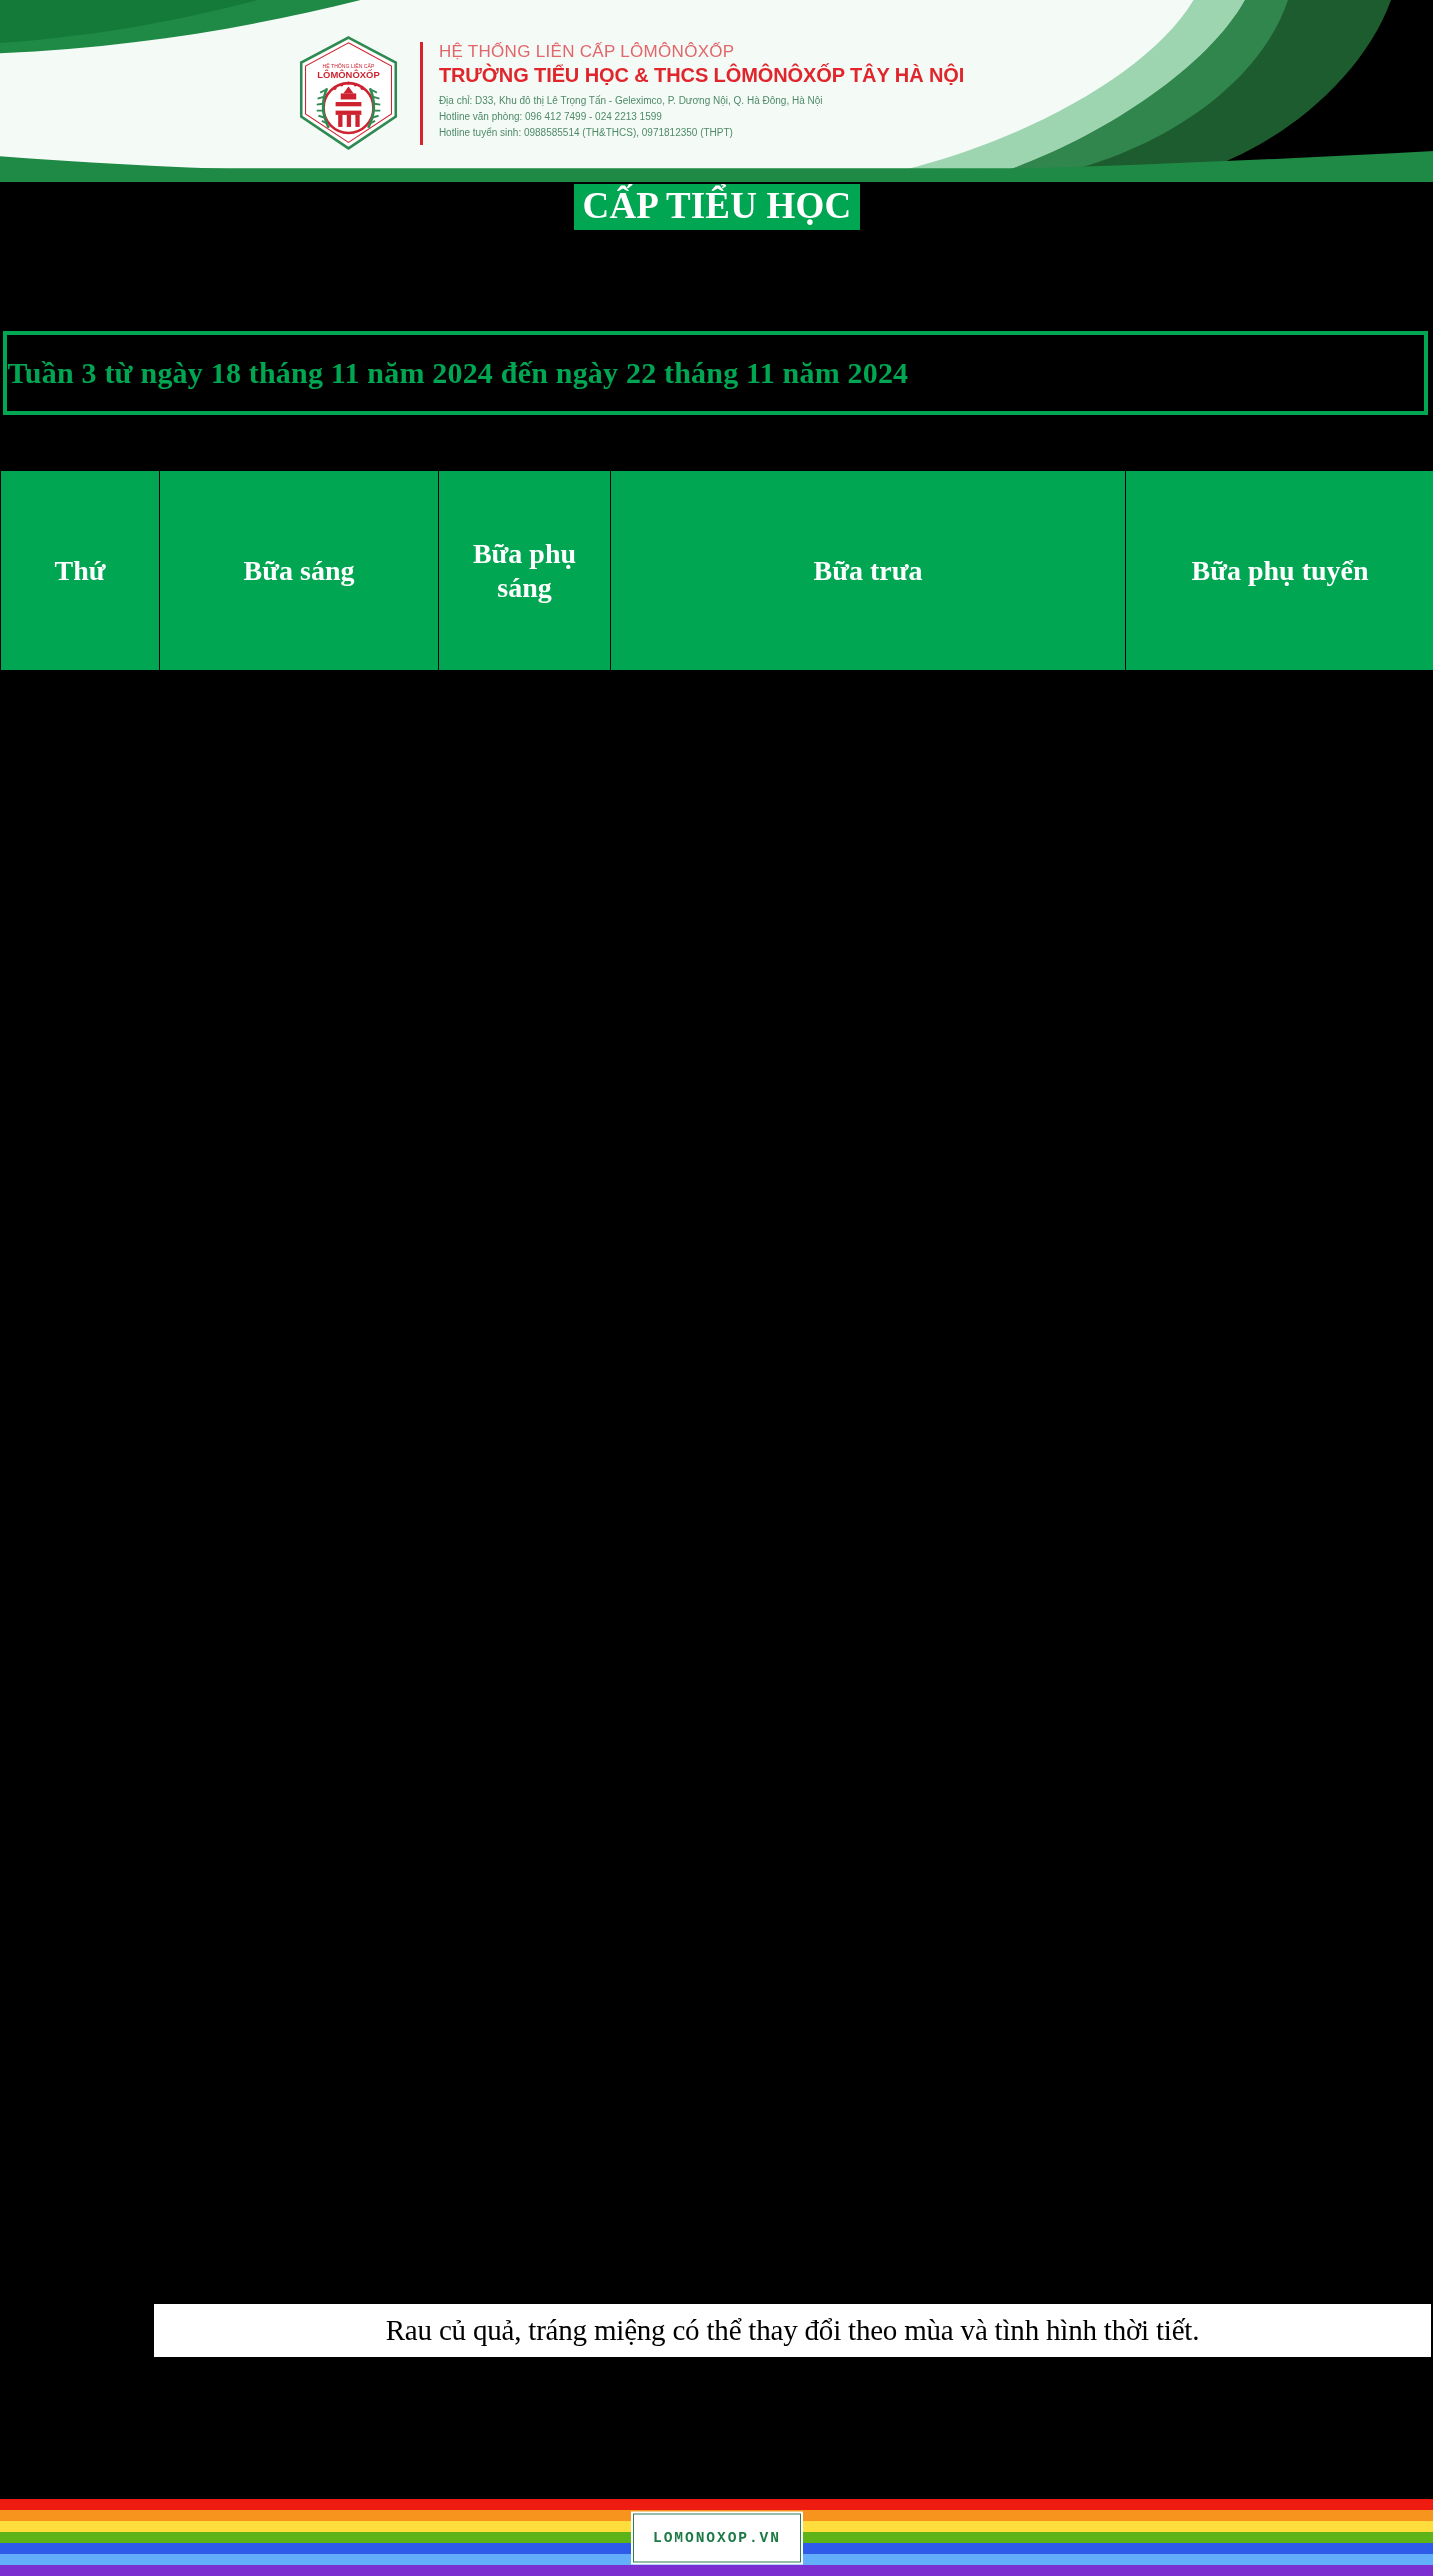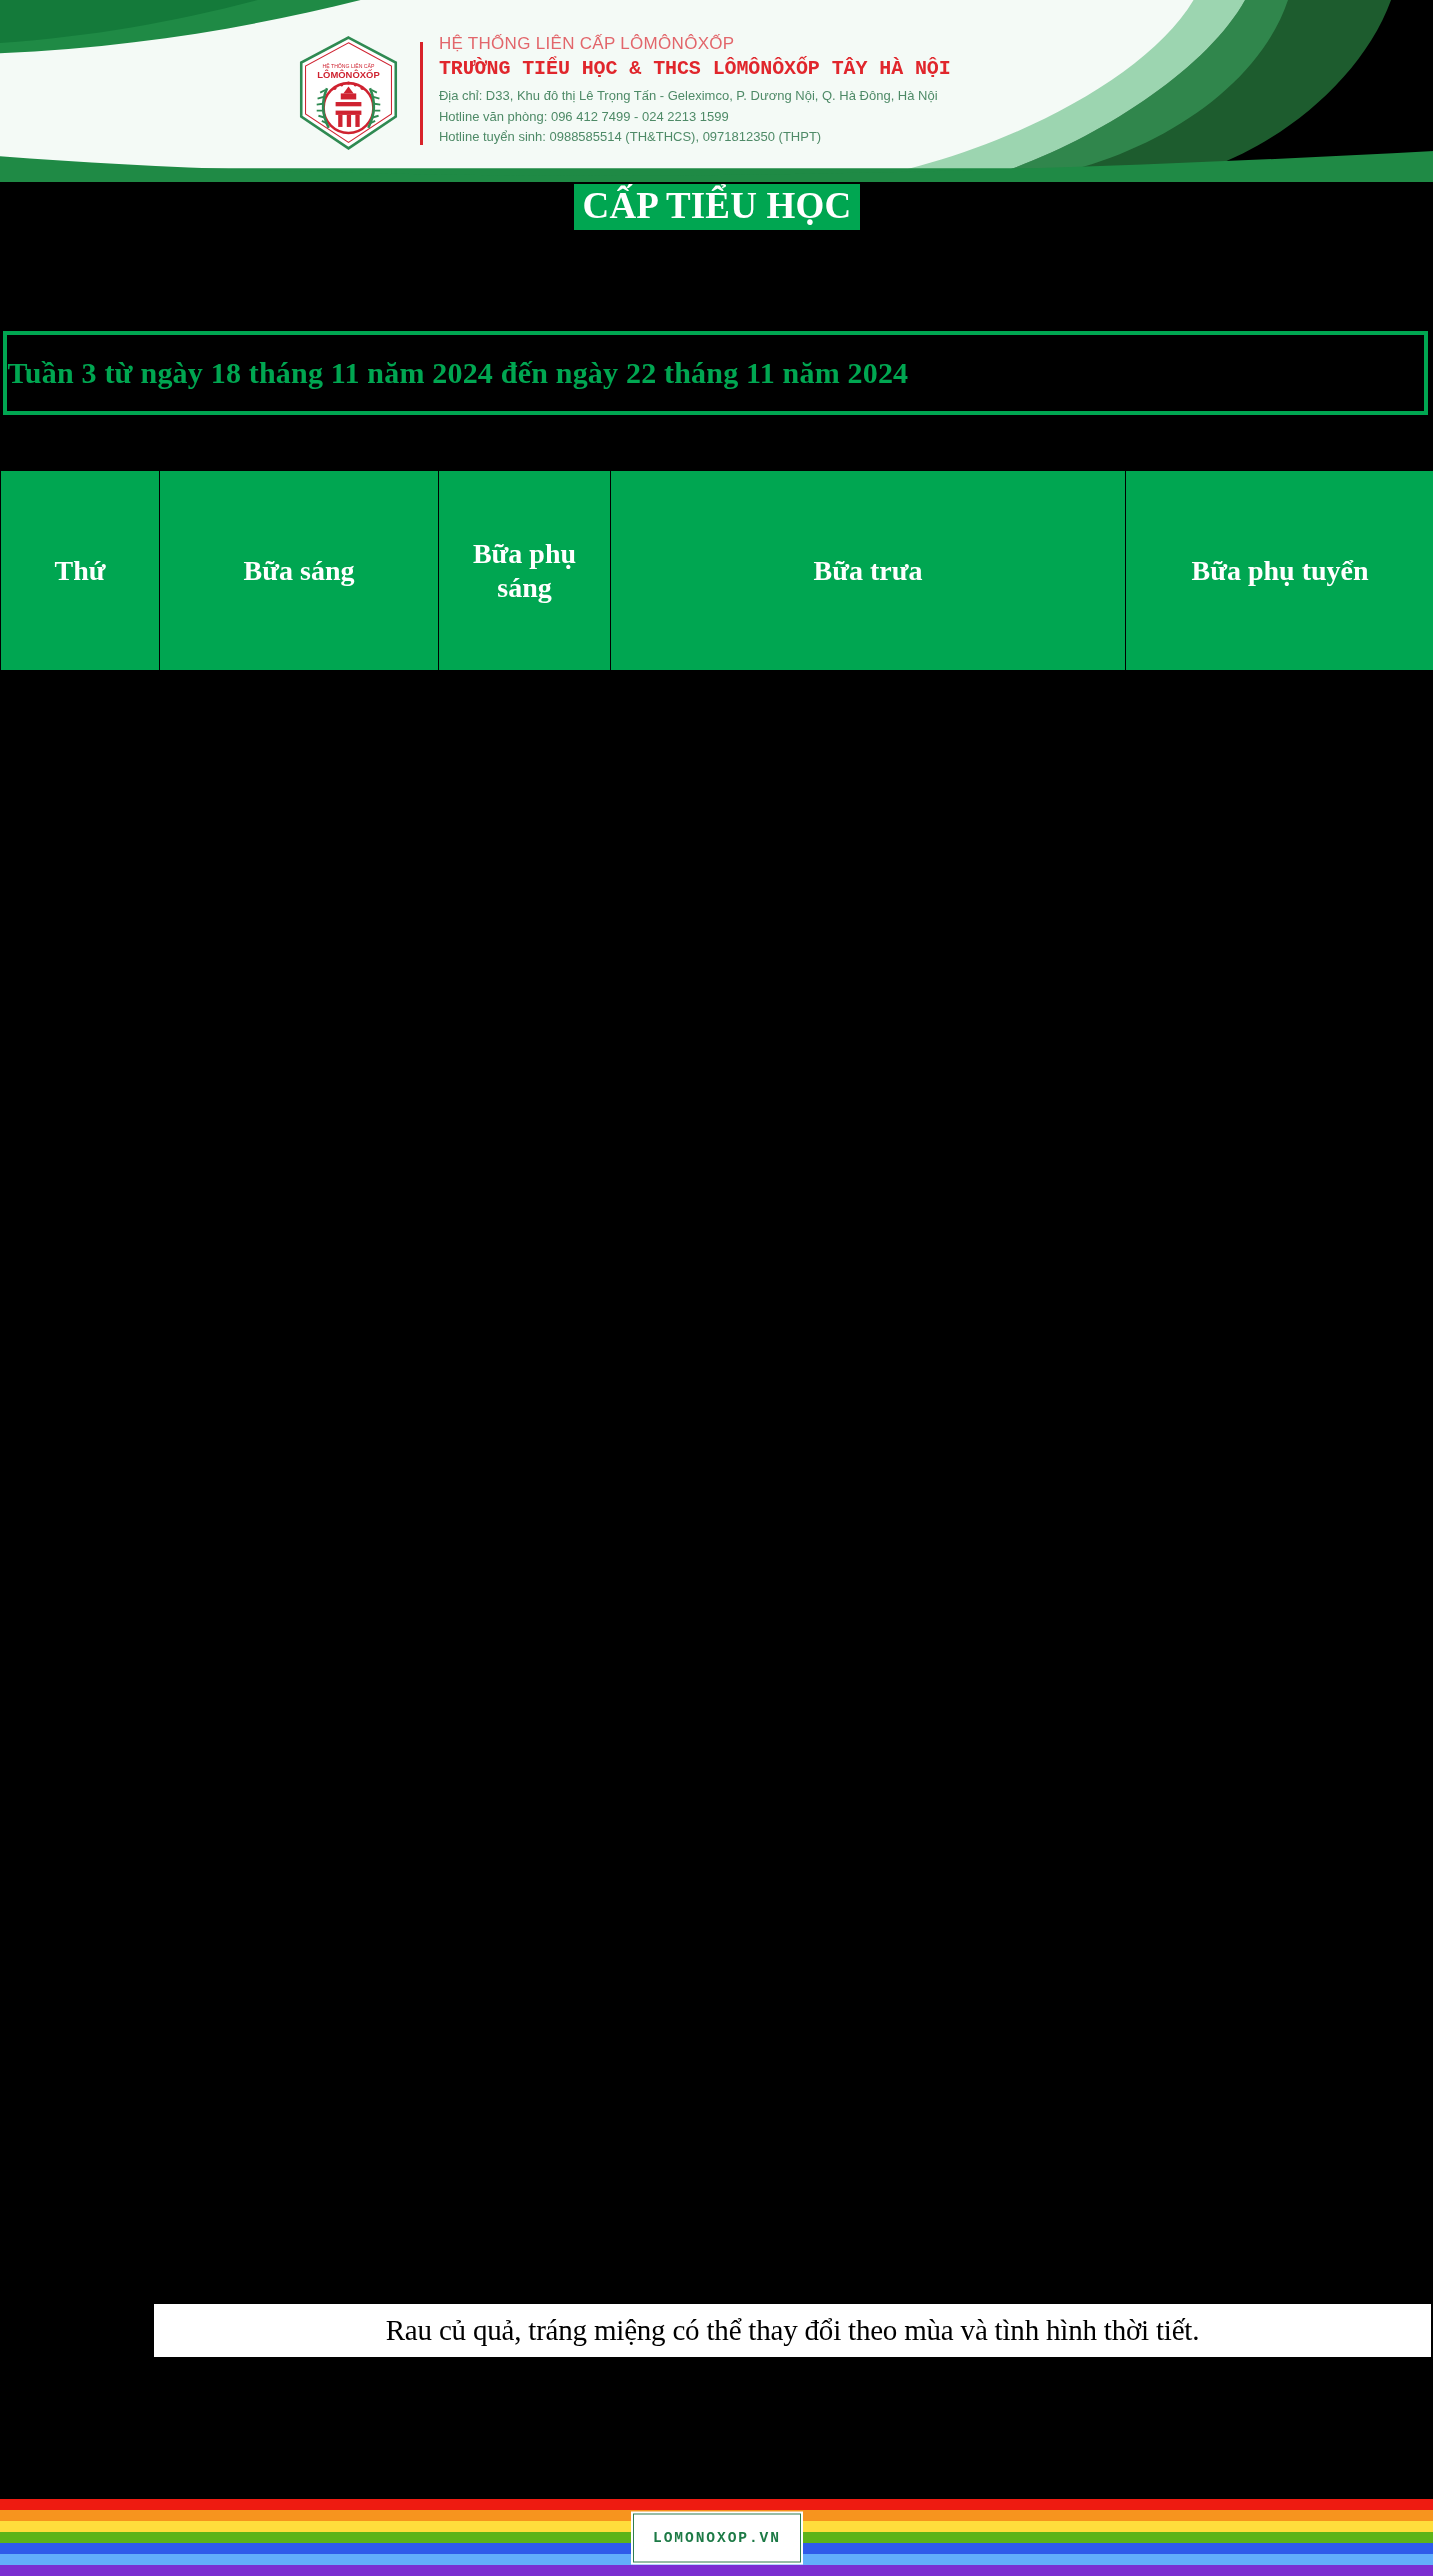--- a/index.html
+++ b/index.html
@@ -58,31 +58,31 @@
   .lh-text { display: flex; flex-direction: column; }
   .lh-line1 {
     font-family: "Liberation Sans", sans-serif;
     font-size: 17px;
     letter-spacing: 0.3px;
     color: #e2666b;
     margin-bottom: 2.6px;
     white-space: nowrap;
   }
   .lh-line2 {
-    font-family: Liberation Mono, monospace;
+    font-family: Liberation Sans, sans-serif;
     font-size: 20px;
     font-weight: bold;
     color: #e0262c;
     letter-spacing: -0.1px;
     margin-bottom: 6px;
     white-space: nowrap;
   }
   .lh-sub {
     font-family: "Liberation Sans", sans-serif;
-    font-size: 13px;
+    font-size: 10px;
     color: #4e8a67;
     line-height: 1.58;
     white-space: nowrap;
   }
 
   
   .title-wrap {
     position: absolute;
     left: 0; top: 182px;
     width: 1434px;

